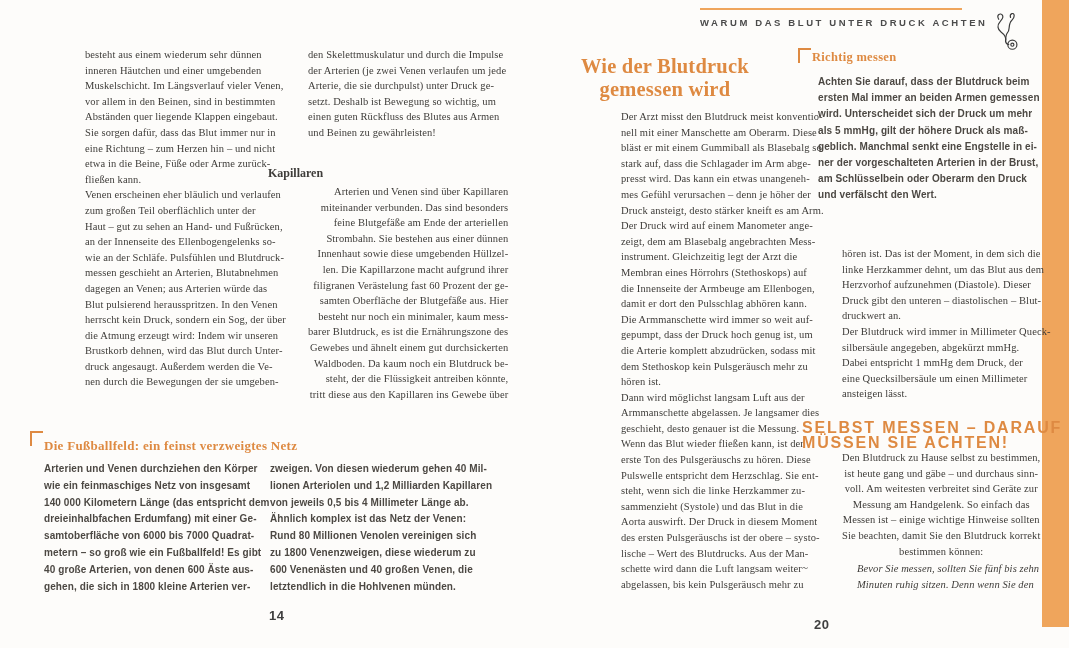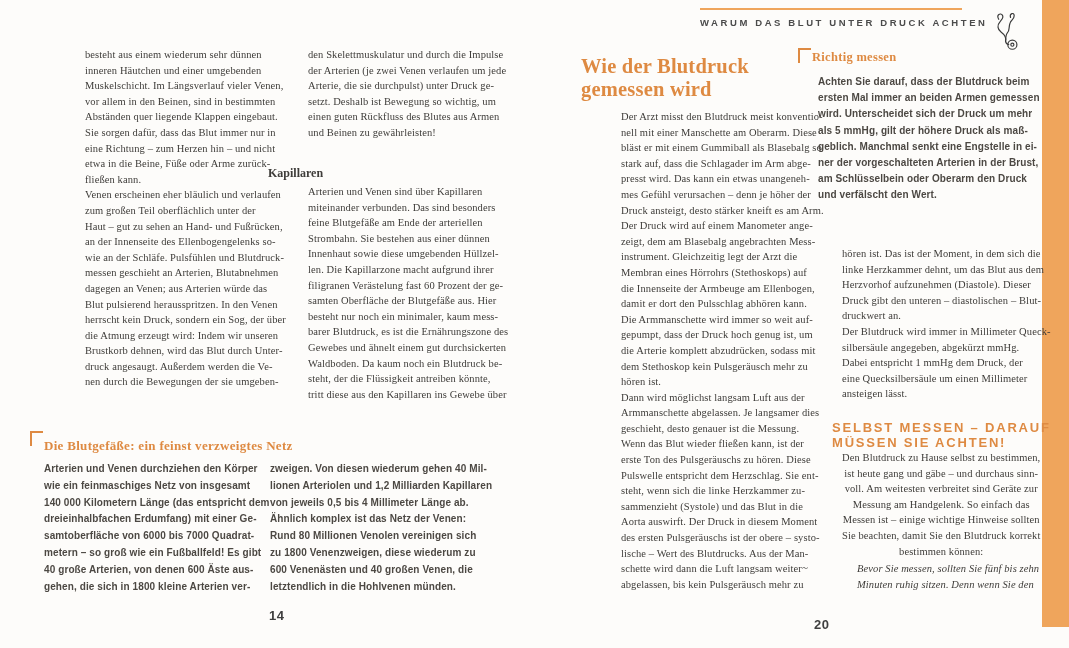--- a/index.html
+++ b/index.html
@@ -37,25 +37,25 @@
   }
   .lh-left{line-height:16.8px;}
   .lh-right{line-height:16.2px;}
   .corner-bracket{
     width:11px;height:13px;
     border-left:2.5px solid var(--accent,#DE8A42);
     border-top:2.5px solid var(--accent,#DE8A42);
   }
   .page-title{
     font-family:"Liberation Serif",serif;font-size:20.5px;line-height:23px;font-weight:bold;
-    color:var(--accent,#DE8A42);white-space:pre;letter-spacing:0.2px;
+    color:var(--accent,#DE8A42);white-space:pre;letter-spacing:0.2px;text-align:center;
   }
   .subhead{
-    font-family:"Liberation Sans",sans-serif;font-size:13px;line-height:15px;font-weight:700;
-    letter-spacing:1.8px;color:var(--accent,#DE8A42);white-space:pre;margin-left:30px;
+    font-family:"Liberation Sans",sans-serif;font-size:16px;line-height:15px;font-weight:700;
+    letter-spacing:1.8px;color:var(--accent,#DE8A42);white-space:pre;
   }
   .bullet-marker{
     font-family:"Liberation Serif",serif;font-size:11px;color:var(--body-text,#3E3C39);
   }
   .italic{font-style:italic;}
   .page-num{
     font-family:"Liberation Sans",sans-serif;font-size:13px;font-weight:600;
     color:#3f3f3f;letter-spacing:0.5px;margin-left:16px;
   }
 </style>
@@ -98,37 +98,37 @@
 druck angesaugt. Außerdem werden die Ve-
 nen durch die Bewegungen der sie umgeben-</div>
 
 <div class="abs serif-col" style="left:268px;top:47px;">den Skelettmuskulatur und durch die Impulse
 der Arterien (je zwei Venen verlaufen um jede
 Arterie, die sie durchpulst) unter Druck ge-
 setzt. Deshalb ist Bewegung so wichtig, um
 einen guten Rückfluss des Blutes aus Armen
 und Beinen zu gewährleisten!</div>
 <div class="abs run-head" style="left:268px;top:166px;">Kapillaren</div>
-<div class="abs serif-col" style="left:268px;top:184px;">Arterien und Venen sind über Kapillaren
+<div class="abs serif-col" style="left:268px;top:184px;text-align:right;">Arterien und Venen sind über Kapillaren
 miteinander verbunden. Das sind besonders
 feine Blutgefäße am Ende der arteriellen
 Strombahn. Sie bestehen aus einer dünnen
 Innenhaut sowie diese umgebenden Hüllzel-
 len. Die Kapillarzone macht aufgrund ihrer
 filigranen Verästelung fast 60 Prozent der ge-
 samten Oberfläche der Blutgefäße aus. Hier
 besteht nur noch ein minimaler, kaum mess-
 barer Blutdruck, es ist die Ernährungszone des
 Gewebes und ähnelt einem gut durchsickerten
 Waldboden. Da kaum noch ein Blutdruck be-
 steht, der die Flüssigkeit antreiben könnte,
 tritt diese aus den Kapillaren ins Gewebe über</div>
 
 <div class="abs corner-bracket" style="left:30px;top:431px;"></div>
-<div class="abs box-heading" style="left:44px;top:438px;">Die Blutgefäße: ein feinst verzweigtes Netz</div>
+<div class="abs box-heading" style="left:44px;top:438px;">Die Fußballfeld: ein feinst verzweigtes Netz</div>
 <div class="abs box-sans lh-left" style="left:44px;top:461px;">Arterien und Venen durchziehen den Körper
 wie ein feinmaschiges Netz von insgesamt
 140 000 Kilometern Länge (das entspricht dem
 dreieinhalbfachen Erdumfang) mit einer Ge-
 samtoberfläche von 6000 bis 7000 Quadrat-
 metern – so groß wie ein Fußballfeld! Es gibt
 40 große Arterien, von denen 600 Äste aus-
 gehen, die sich in 1800 kleine Arterien ver-</div>
 <div class="abs box-sans lh-left" style="left:270px;top:461px;">zweigen. Von diesen wiederum gehen 40 Mil-
 lionen Arteriolen und 1,2 Milliarden Kapillaren

